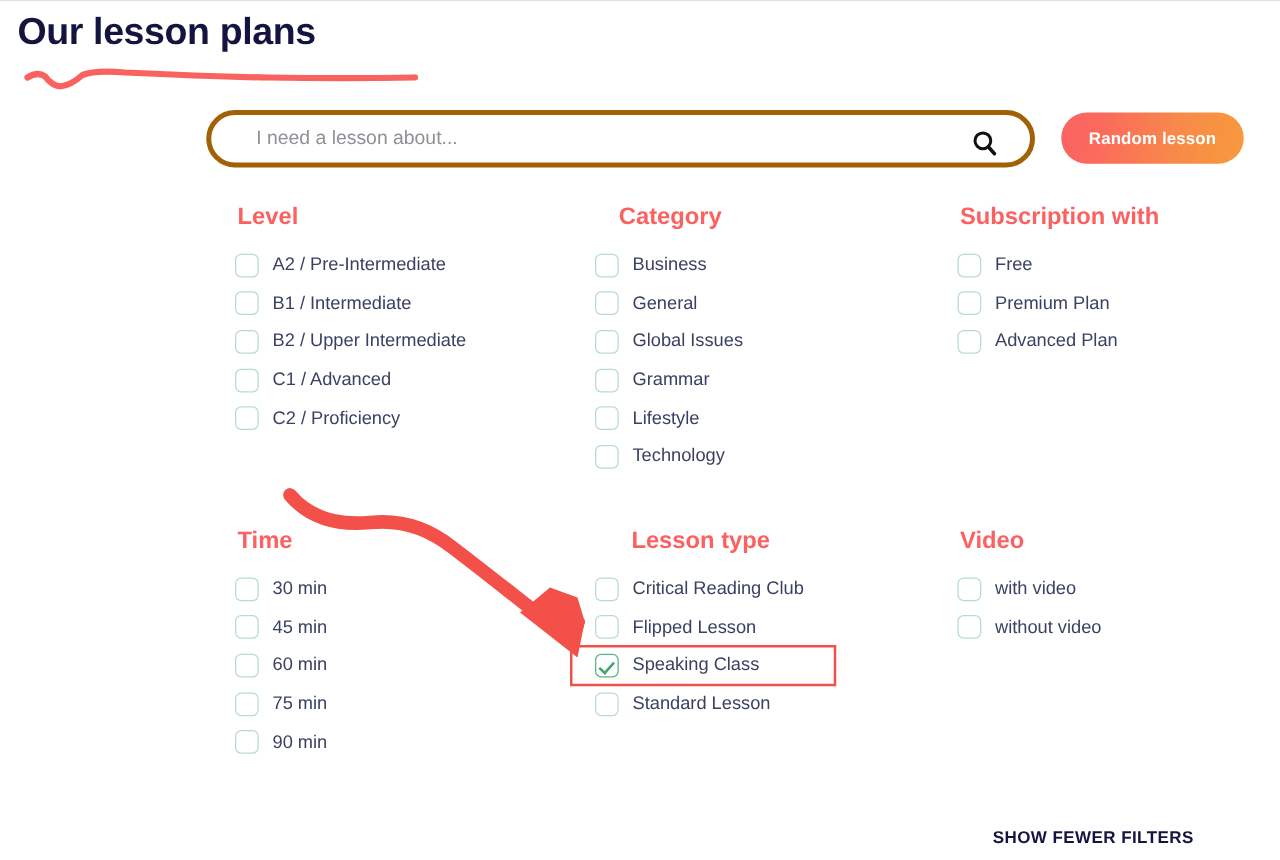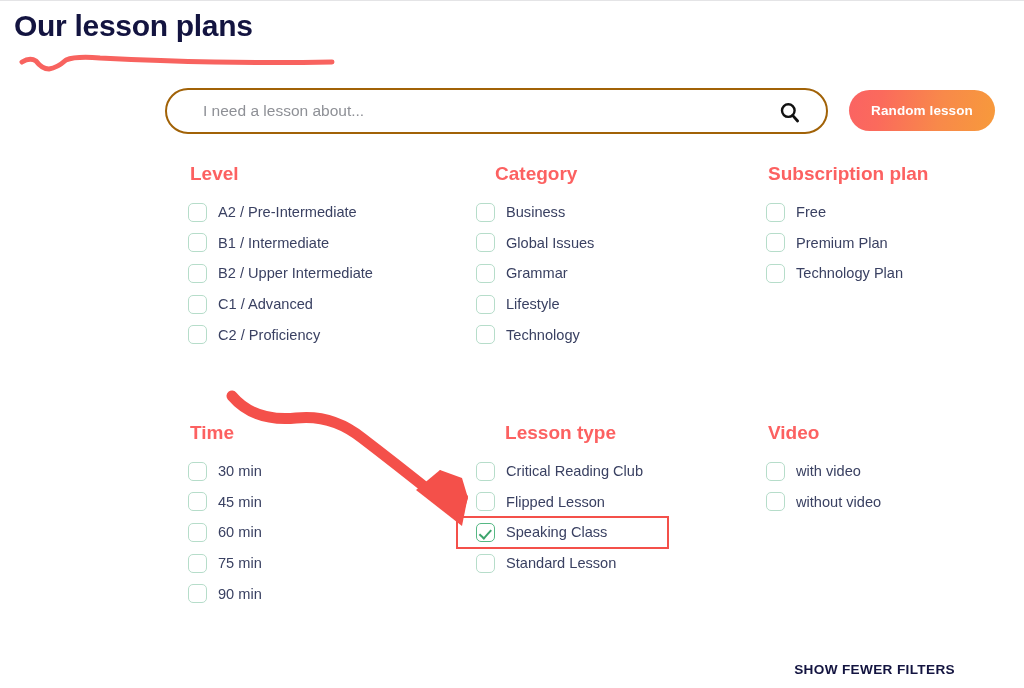--- a/index.html
+++ b/index.html
@@ -58,21 +58,21 @@
     top: 88px;
     width: 840px;
     height: 48px;
   }
   .search-box {
     position: absolute;
     left: 0; top: 0;
     width: 663px;
     height: 46px;
     box-sizing: border-box;
-    border: 2px solid #a16207;
+    border: 4px solid #a16207;
     border-radius: 24px;
     background: #fff;
     display: flex;
     align-items: center;
   }
   .search-input {
     border: none;
     outline: none;
     background: transparent;
     font-family: "Liberation Sans", sans-serif;
@@ -267,48 +267,52 @@
         </div>
       </div>
       <div class="filter-group col-2 row-a">
         <div class="group-title">Category</div>
         <div class="opt-row">
           <span class="cbox"></span>
           <span class="opt-label">Business</span>
         </div>
         <div class="opt-row">
           <span class="cbox"></span>
+          <span class="opt-label">General</span>
+        </div>
+        <div class="opt-row">
+          <span class="cbox"></span>
           <span class="opt-label">Global Issues</span>
         </div>
         <div class="opt-row">
           <span class="cbox"></span>
           <span class="opt-label">Grammar</span>
         </div>
         <div class="opt-row">
           <span class="cbox"></span>
           <span class="opt-label">Lifestyle</span>
         </div>
         <div class="opt-row">
           <span class="cbox"></span>
           <span class="opt-label">Technology</span>
         </div>
       </div>
       <div class="filter-group col-3 row-a">
-        <div class="group-title">Subscription plan</div>
+        <div class="group-title">Subscription with</div>
         <div class="opt-row">
           <span class="cbox"></span>
           <span class="opt-label">Free</span>
         </div>
         <div class="opt-row">
           <span class="cbox"></span>
           <span class="opt-label">Premium Plan</span>
         </div>
         <div class="opt-row">
           <span class="cbox"></span>
-          <span class="opt-label">Technology Plan</span>
+          <span class="opt-label">Advanced Plan</span>
         </div>
       </div>
       <div class="filter-group col-1 row-b">
         <div class="group-title">Time</div>
         <div class="opt-row">
           <span class="cbox"></span>
           <span class="opt-label">30 min</span>
         </div>
         <div class="opt-row">
           <span class="cbox"></span>

